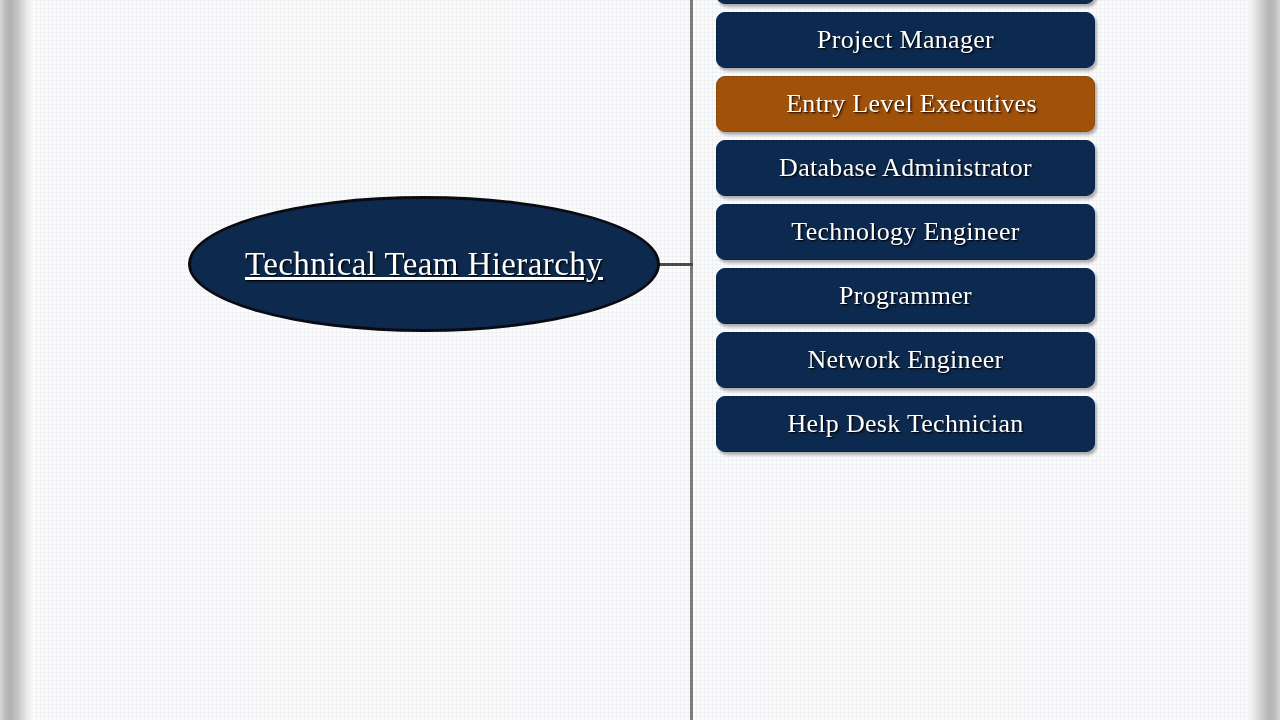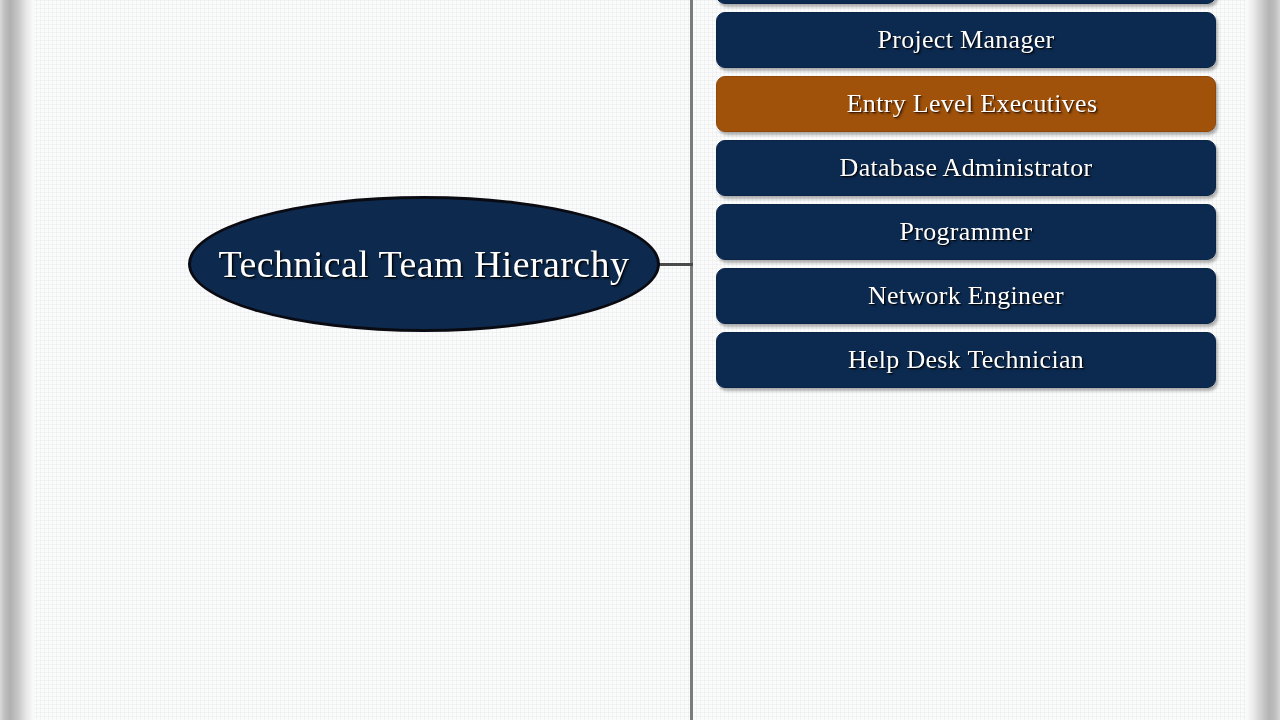--- a/index.html
+++ b/index.html
@@ -83,26 +83,27 @@
     border: 3px solid #0a0a12;
     box-sizing: border-box;
   }
   #root-node .ellipse-label {
     position: absolute;
     inset: 0;
     display: flex;
     align-items: center;
     justify-content: center;
     color: #ffffff;
-    font-size: 38px;
+    font-size: 33px;
     letter-spacing: 0.4px;
     text-shadow:
        1px 1px 0 rgba(0,0,0,0.75),
        2px 2px 2px rgba(0,0,0,0.55);
     white-space: nowrap;
+    text-decoration: underline;
   }
 
   
   #connector-horizontal {
     position: absolute;
     left: 655px;
     top: 263px;
     width: 38px;
     height: 3px;
     background: #4a4a4a;
@@ -118,21 +119,21 @@
 
   
   #node-column {
     position: absolute;
     left: 716px;
     top: -52px;
     width: 442px;
   }
   .node-box {
     position: relative;
-    width: 500px;
+    width: 379px;
     height: 56px;
     margin-bottom: 8px;
     border-radius: 9px;
     box-sizing: border-box;
     display: flex;
     align-items: center;
     justify-content: center;
     box-shadow:
        2px 3px 3px rgba(0,0,0,0.30),
        0 0 0 1px rgba(255,255,255,0.25);
@@ -186,20 +187,23 @@
       <div class="node-box navy">
         <span class="node-label">Project Manager</span>
       </div>
       <div class="node-box highlight">
         <span class="node-label">Entry Level Executives</span>
       </div>
       <div class="node-box navy">
         <span class="node-label">Database Administrator</span>
       </div>
       <div class="node-box navy">
+        <span class="node-label">Technology Engineer</span>
+      </div>
+      <div class="node-box navy">
         <span class="node-label">Programmer</span>
       </div>
       <div class="node-box navy">
         <span class="node-label">Network Engineer</span>
       </div>
       <div class="node-box navy">
         <span class="node-label">Help Desk Technician</span>
       </div>
     </div>
 

